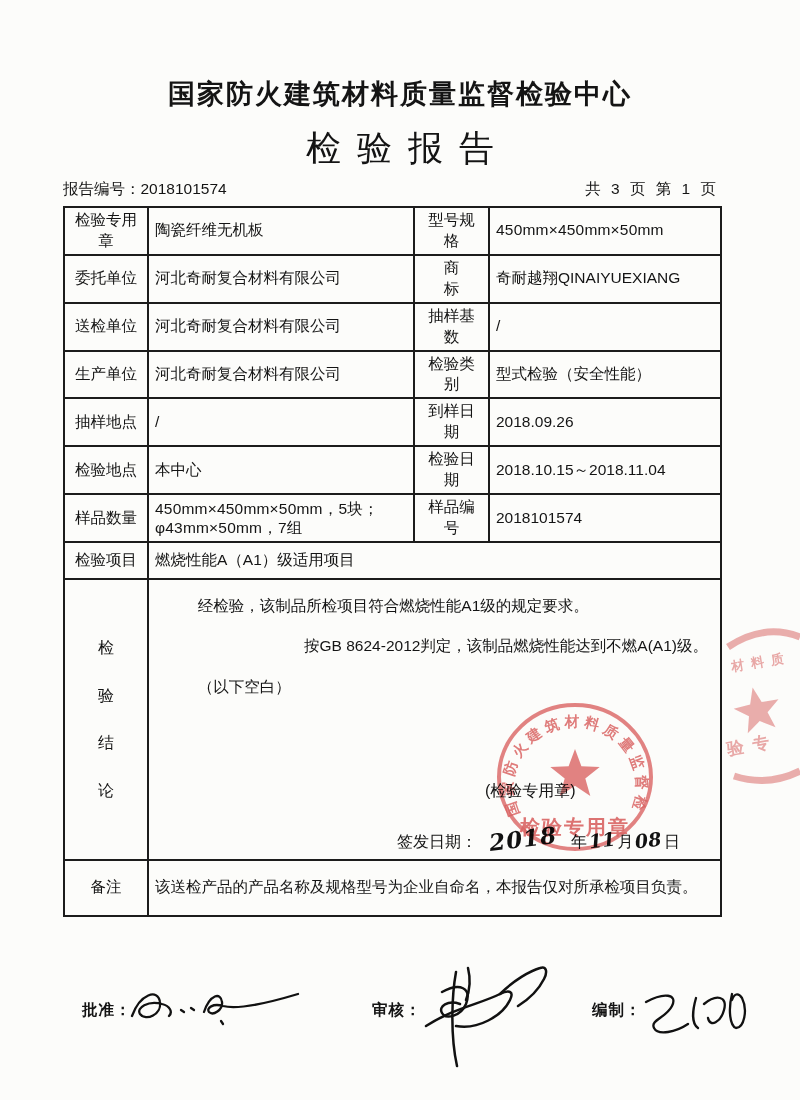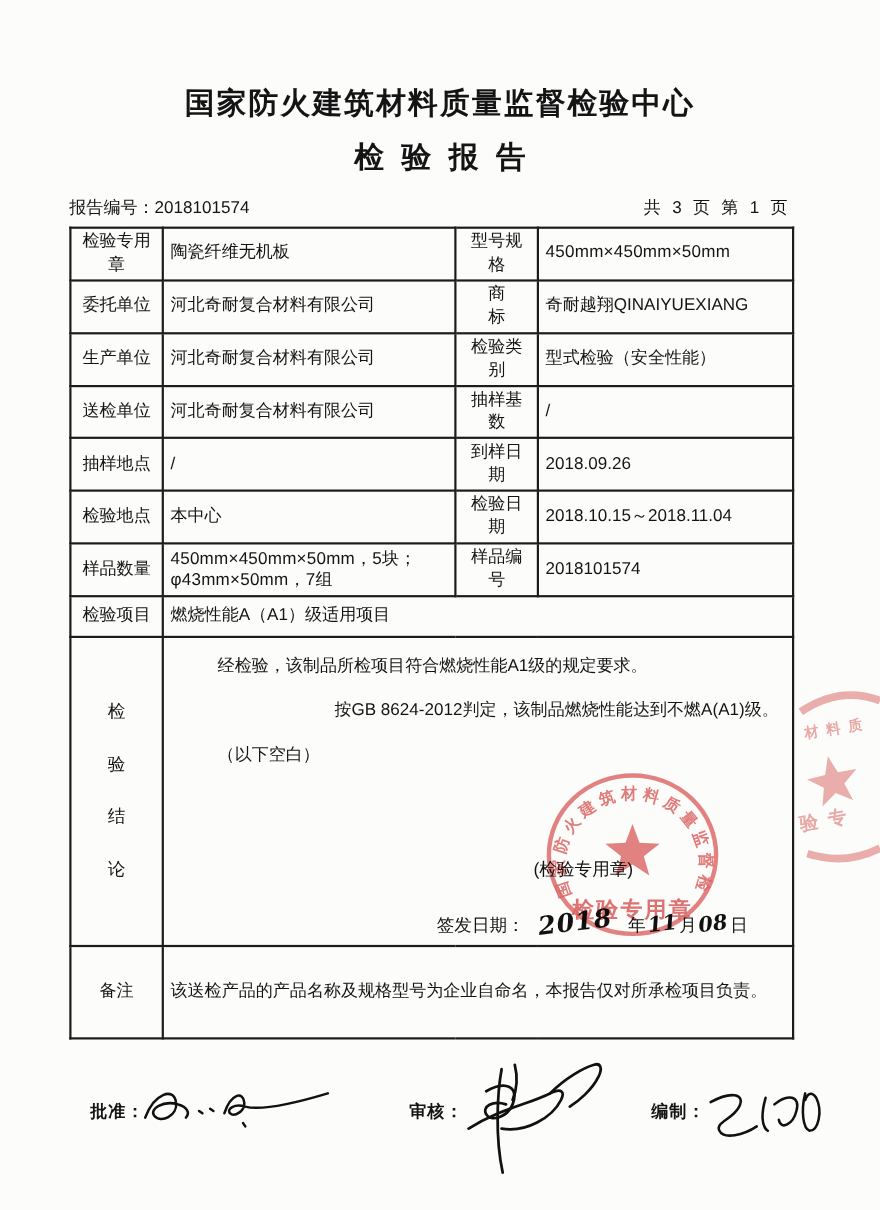--- a/index.html
+++ b/index.html
@@ -3,21 +3,21 @@
 <meta charset="utf-8">
 <style>
   html,body{margin:0;padding:0;}
   body{width:800px;height:1100px;overflow:hidden;background:#e9e9e7;}
   .page{position:relative;width:800px;height:1100px;background:#fcfcfa;
         font-family:"Liberation Sans",sans-serif;color:#141414;overflow:hidden;}
 
   .org-title{position:absolute;top:76px;left:0;width:100%;text-align:center;
              font-size:27px;font-weight:bold;letter-spacing:2px;}
   .report-title{position:absolute;top:125px;left:0;width:100%;text-align:center;
-                font-size:27px;font-weight:bold;letter-spacing:16px;text-indent:16px;}
+                font-size:35px;font-weight:normal;letter-spacing:16px;text-indent:16px;}
 
   .meta-row{position:absolute;top:179px;left:63px;width:656px;display:flex;
             justify-content:space-between;font-size:15.5px;}
   .meta-right{letter-spacing:3px;}
 
   table.report{position:absolute;top:206px;left:63px;width:657px;border-collapse:collapse;
                table-layout:fixed;font-size:15.5px;}
   table.report td{border:2px solid #1c1c1c;padding:2px 6px;vertical-align:middle;
                   line-height:1.35;overflow:hidden;}
   td.lbl{text-align:center;padding:2px 2px;}
@@ -76,31 +76,31 @@
       <td class="val">陶瓷纤维无机板</td>
       <td class="lbl">型号规格</td>
       <td class="val mono-dim">450mm×450mm×50mm</td>
     </tr>
     <tr style="height:41px">
       <td class="lbl">委托单位</td>
       <td class="val">河北奇耐复合材料有限公司</td>
       <td class="lbl">商　　标</td>
       <td class="val">奇耐越翔QINAIYUEXIANG</td>
     </tr>
+    <tr style="height:40px">
+      <td class="lbl">送检单位</td>
+      <td class="val">河北奇耐复合材料有限公司</td>
+      <td class="lbl">抽样基数</td>
+      <td class="val">/</td>
+    </tr>
     <tr style="height:41px">
       <td class="lbl">生产单位</td>
       <td class="val">河北奇耐复合材料有限公司</td>
       <td class="lbl">检验类别</td>
       <td class="val">型式检验（安全性能）</td>
-    </tr>
-    <tr style="height:40px">
-      <td class="lbl">送检单位</td>
-      <td class="val">河北奇耐复合材料有限公司</td>
-      <td class="lbl">抽样基数</td>
-      <td class="val">/</td>
     </tr>
     <tr style="height:40px">
       <td class="lbl">抽样地点</td>
       <td class="val">/</td>
       <td class="lbl">到样日期</td>
       <td class="val">2018.09.26</td>
     </tr>
     <tr style="height:38px">
       <td class="lbl">检验地点</td>
       <td class="val">本中心</td>
@@ -140,21 +140,21 @@
           </defs>
           <ellipse cx="0" cy="0" rx="76" ry="72" fill="none" stroke="#d85050" stroke-width="4" opacity="0.8"></ellipse>
           <text font-size="14.5" font-weight="bold" fill="#d85050" opacity="0.85" letter-spacing="4.5">
             <textPath href="#ringArc" startOffset="6">国家防火建筑材料质量监督检验中心</textPath>
           </text>
           <polygon opacity="0.8" fill="#d85050" points="0,-28 6.4,-10.8 24.7,-10 10.3,1.4 15.3,19 0,8.8 -15.3,19 -10.3,1.4 -24.7,-10 -6.4,-10.8"></polygon>
           <text x="0" y="57" text-anchor="middle" font-size="20" font-weight="bold" fill="#d85050" opacity="0.9" letter-spacing="2">检验专用章</text>
         </svg>
       </td>
     </tr>
-    <tr style="height:84px">
+    <tr style="height:56px">
       <td class="lbl">备注</td>
       <td class="val" colspan="3">该送检产品的产品名称及规格型号为企业自命名，本报告仅对所承检项目负责。</td>
     </tr>
   </tbody>
     </table>
 
   <svg class="edge-stamp" viewBox="0 0 88 180">
     <path d="M 16 34 Q 52 10 88 24" fill="none" stroke="#e07a7a" stroke-width="7" opacity="0.75"></path>
     <text x="20" y="58" font-size="13" font-weight="bold" fill="#e07a7a" opacity="0.8" letter-spacing="7" transform="rotate(-9 20 58)">材料质</text>
     <polygon fill="#e07a7a" opacity="0.75" transform="translate(46,100) rotate(-12)" points="0,-26 5.9,-10 22.9,-9.3 9.5,1.3 14.2,17.6 0,8.2 -14.2,17.6 -9.5,1.3 -22.9,-9.3 -5.9,-10"></polygon>

